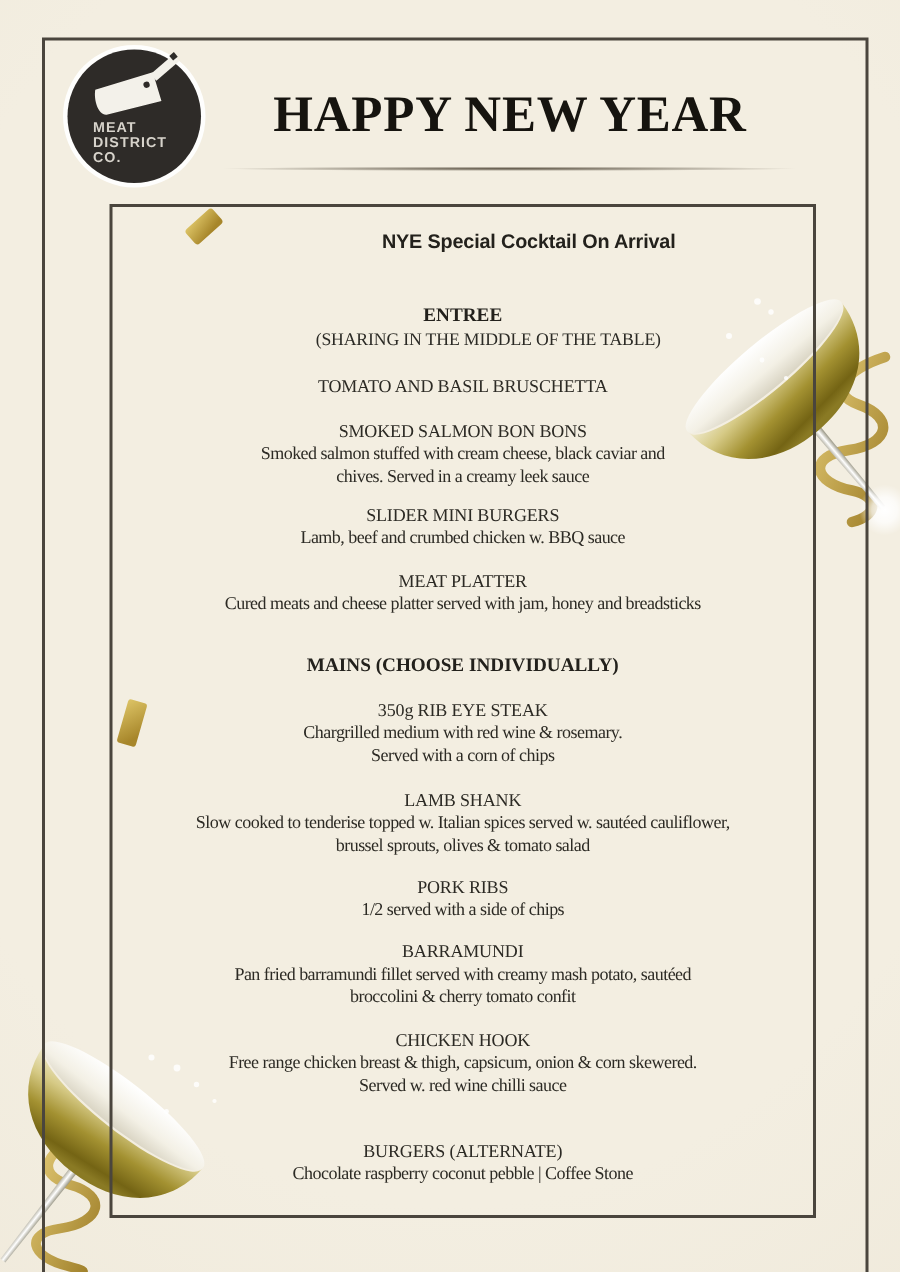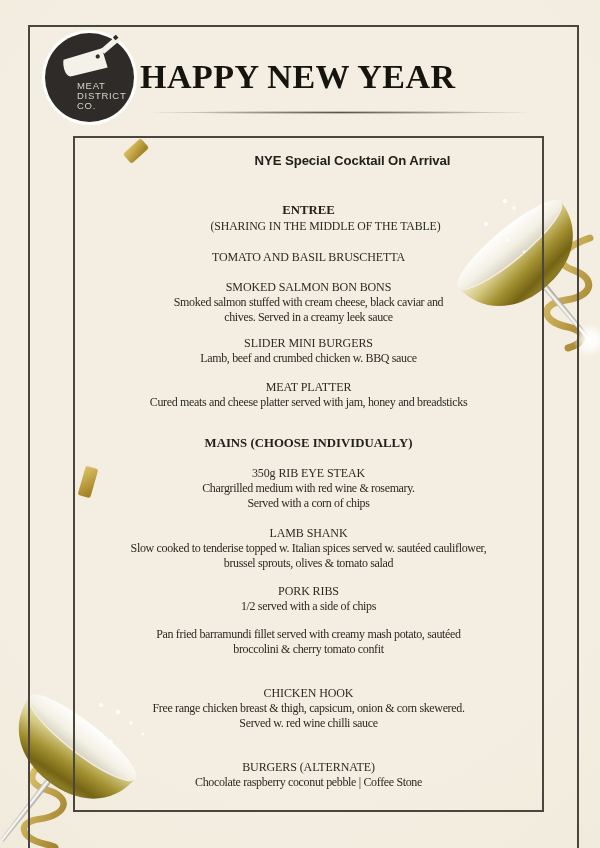--- a/index.html
+++ b/index.html
@@ -21,26 +21,26 @@
   
   .logo{
     position:absolute; left:45px; top:33px; width:89px; height:89px;
     background:#2e2b28; border-radius:50%;
     box-shadow:0 0 0 3px rgba(255,255,255,.92);
     z-index:5;
   }
   .logo-text{
     position:absolute; left:17px; top:48px;
     font-size:9.5px; line-height:9.8px; letter-spacing:.7px;
-    color:#d7d3cb; font-weight:400;margin-left:15px;
+    color:#d7d3cb; font-weight:700;
   }
   .logo-cleaver{ position:absolute; left:0; top:0; }
   .title{
     position:absolute; left:140px; top:58px; width:400px;
-    z-index:5;
+    text-align:center; z-index:5;
     font-family:"Liberation Serif", serif; font-weight:bold;
     font-size:34px; letter-spacing:.5px; color:#16140f;
   }
   .title-rule{
     position:absolute; left:148px; top:111px; width:384px; height:3px; z-index:5;
     background: radial-gradient(closest-side, rgba(72,63,48,.9), rgba(72,63,48,0));
   }
   
   .content{
     position:absolute; left:73px; top:137px; width:471px; height:675px; z-index:6;
@@ -201,20 +201,21 @@
       <div class="d">Slow cooked to tenderise topped w. Italian spices served w. sautéed cauliflower,</div>
       <div class="d">brussel sprouts, olives &amp; tomato salad</div>
     </div>
 
     <div class="blk" style="top:447px">
       <div class="n">PORK RIBS</div>
       <div class="d">1/2 served with a side of chips</div>
     </div>
 
     <div class="blk" style="top:490px">
+      <div class="n">BARRAMUNDI</div>
       <div class="d">Pan fried barramundi fillet served with creamy mash potato, sautéed</div>
       <div class="d">broccolini &amp; cherry tomato confit</div>
     </div>
 
     <div class="blk" style="top:549px">
       <div class="n">CHICKEN HOOK</div>
       <div class="d">Free range chicken breast &amp; thigh, capsicum, onion &amp; corn skewered.</div>
       <div class="d">Served w. red wine chilli sauce</div>
     </div>
 

